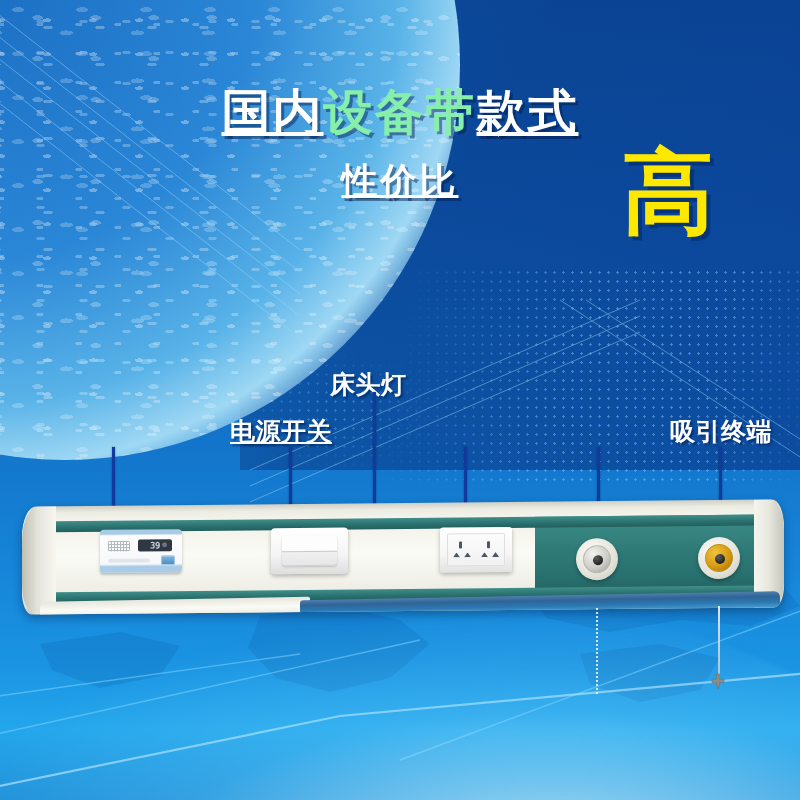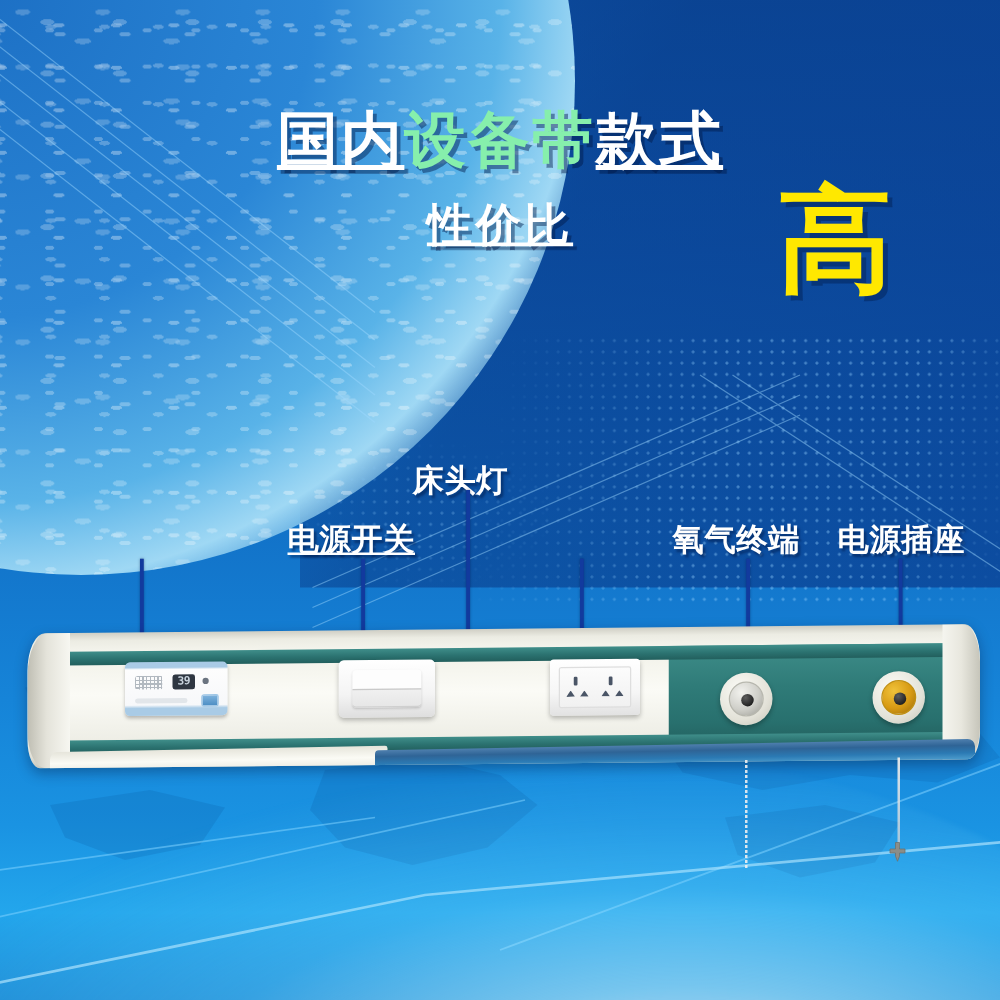--- a/index.html
+++ b/index.html
@@ -240,21 +240,21 @@
     box-shadow: 0 2px 3px rgba(0,0,0,.25);
   }
   .intercom-speaker {
     position: absolute; left: 8px; top: 11px; width: 22px; height: 11px;
     background:
       repeating-linear-gradient(to bottom, #9aa3ad 0 1px, transparent 1px 3px),
       repeating-linear-gradient(to right, #9aa3ad 0 1px, transparent 1px 3px);
     opacity: .75; border-radius: 2px;
   }
   .intercom-display {
-    position: absolute; left: 38px; top: 10px; width: 18px; height: 12px;
+    position: absolute; left: 38px; top: 10px; width: 34px; height: 12px;
     background: #2f3742; border-radius: 2px;
     color: #c9d4de; font-size: 9px; font-weight: bold;
     font-family: "DejaVu Sans Mono", monospace;
     text-align: center; line-height: 12px; letter-spacing: -.5px;
   }
   .intercom-led {
     position: absolute; left: 62px; top: 13px; width: 5px; height: 5px;
     border-radius: 50%; background: #6b7480;
   }
   .intercom-btn {
@@ -399,22 +399,21 @@
   </div>
 
   <div class="headline-2">
     <span class="hl-white">性价比</span>
   </div>
 
   <div class="hl-big">高</div>
 
   <div class="callout-label" style="left:230px; top:415px;text-decoration:underline;">电源开关</div>
   <div class="callout-label" style="left:330px; top:368px;">床头灯</div>
-  <div class="callout-label" style="left:538px; top:415px;">氧气终端</div>
-  <div class="callout-label" style="left:670px; top:415px;">电源插座</div>
+  <div class="callout-label" style="left:670px; top:415px;">吸引终端</div>
 
   <div class="callout-line" style="left:112px; top:447px; height:78px;"></div>
   <div class="callout-line" style="left:289px; top:447px; height:78px;"></div>
   <div class="callout-line" style="left:373px; top:392px; height:217px;"></div>
   <div class="callout-line" style="left:464px; top:447px; height:78px;"></div>
   <div class="callout-line" style="left:597px; top:447px; height:92px;"></div>
   <div class="callout-line" style="left:719px; top:447px; height:92px;"></div>
 
   <svg style="position:absolute; left:0; top:0; width:800px; height:800px;">
     <g fill="none" stroke="#123a9e" stroke-width="6">

